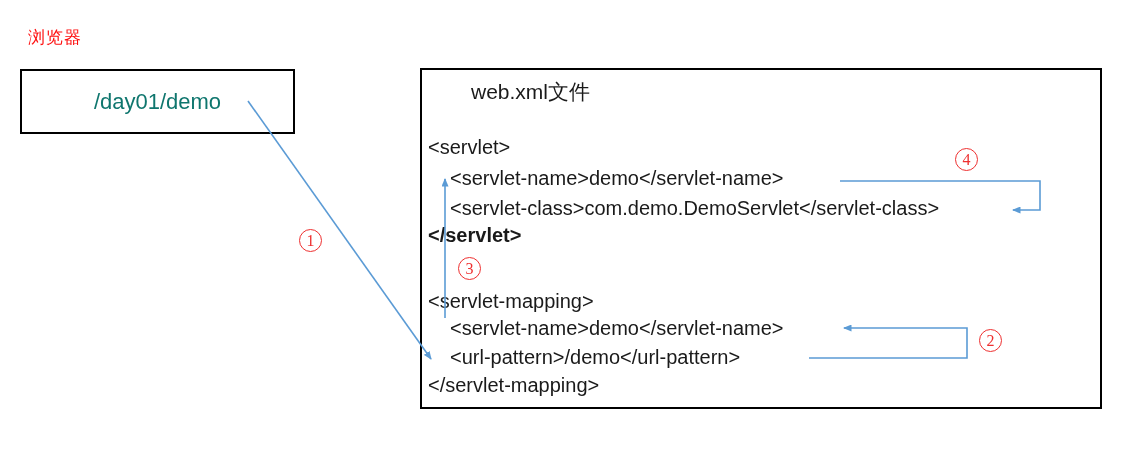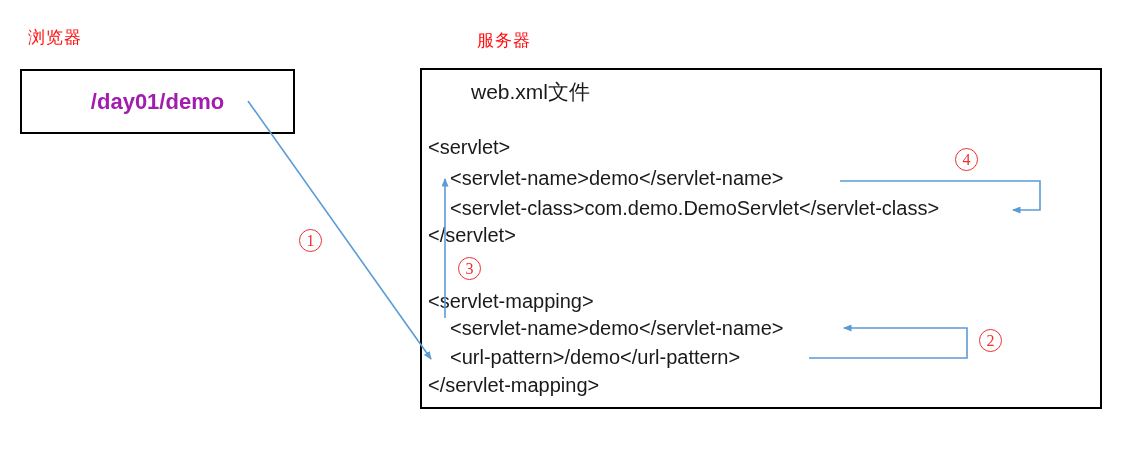--- a/index.html
+++ b/index.html
@@ -8,28 +8,28 @@
     font-family:"Liberation Sans",sans-serif;
   }
   .hdr{
     position:absolute;font-size:17px;font-weight:400;color:#fe0d0d;
     letter-spacing:1px;white-space:nowrap;
   }
   .hdr-browser{left:28px;top:26px;}
   .hdr-server{left:477px;top:29px;}
   .box{position:absolute;border:2px solid #000000;background:#ffffff;box-sizing:border-box;}
   .browser-box{left:20px;top:69px;width:275px;height:65px;display:flex;align-items:center;justify-content:center;}
-  .browser-url{font-size:22px;color:#a21caf;white-space:nowrap;font-weight:bold;}
+  .browser-url{font-size:22px;color:#0f766e;white-space:nowrap;}
   .server-box{left:420px;top:68px;width:682px;height:341px;}
   .webxml-title{position:absolute;left:430px;top:78px;font-size:21px;color:#1a1a1a;white-space:nowrap;margin-left:41px;}
   .code{position:absolute;font-size:20px;color:#1a1a1a;white-space:nowrap;line-height:22px;}
   .cl0{left:428px;top:136px;}
   .cl1{left:450px;top:167px;}
   .cl2{left:450px;top:197px;}
-  .cl3{left:428px;top:224px;}
+  .cl3{left:428px;top:224px;font-weight:bold;}
   .cl4{left:428px;top:290px;}
   .cl5{left:450px;top:317px;}
   .cl6{left:450px;top:346px;}
   .cl7{left:428px;top:374px;}
   .arrows{position:absolute;left:0;top:0;width:1147px;height:461px;pointer-events:none;}
   .marker{
     position:absolute;width:23px;height:23px;border:1.5px solid #ee3030;border-radius:50%;
     color:#ee3030;font-family:"Liberation Serif",serif;font-size:16px;
     display:flex;align-items:center;justify-content:center;box-sizing:border-box;background:transparent;
   }
@@ -37,21 +37,20 @@
   .mk2{left:979px;top:329px;}
   .mk3{left:458px;top:257px;}
   .mk4{left:955px;top:148px;}
 </style>
 </head>
 <body>
 
 <div class="canvas">
 
   <div class="hdr hdr-browser">浏览器</div>
-  <div class="hdr hdr-server">服务器</div>
 
   <div class="box browser-box">
     <span class="browser-url">/day01/demo</span>
   </div>
 
   <div class="box server-box"></div>
   <div class="webxml-title">web.xml文件</div>
 
   <div class="code cl0">&lt;servlet&gt;</div>
   <div class="code cl1">&lt;servlet-name&gt;demo&lt;/servlet-name&gt;</div>

